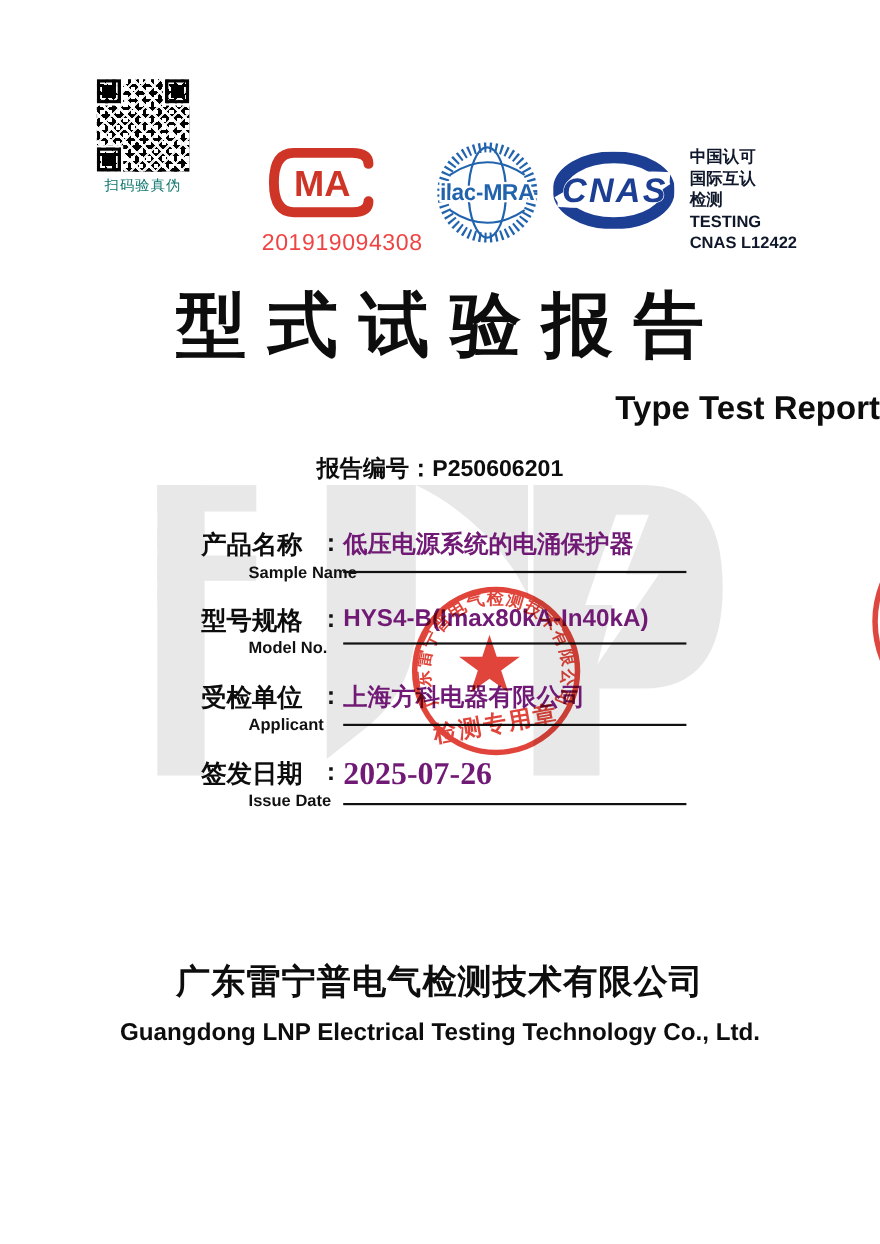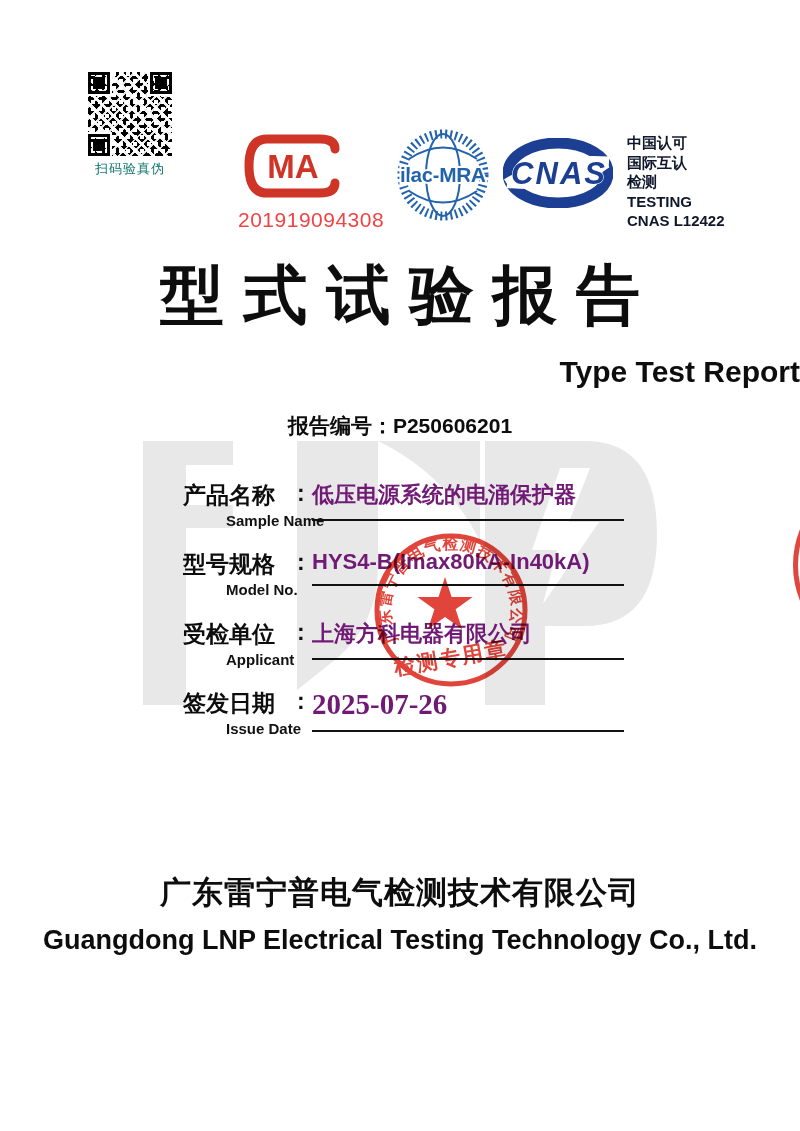--- a/index.html
+++ b/index.html
@@ -58,21 +58,21 @@
   
   .stamp{position:absolute;left:372px;top:531px;width:158px;height:158px;z-index:2;
     opacity:.88;mix-blend-mode:multiply;}
   .edge-arc{position:absolute;left:793px;top:470px;width:180px;height:180px;
     border:5px solid #d7271d;border-radius:50%;z-index:2;opacity:.85;}
 
   
   .footer-zh{position:absolute;left:0;top:872px;width:100%;text-align:center;
     font-size:31px;font-weight:bold;letter-spacing:1px;color:#0d0d0d;z-index:1;}
   .footer-en{position:absolute;left:0;top:925px;width:100%;text-align:center;
-    font-size:27px;font-weight:bold;color:#0d0d0d;z-index:1;}
+    font-size:22px;font-weight:bold;color:#0d0d0d;z-index:1;}
 </style>
 </head>
 <body>
 
 <div class="page">
 
   <svg class="watermark" width="800" height="1131" viewBox="0 0 800 1131">
     <g fill="#e8e8e8">
       <rect x="143" y="441" width="90" height="24"></rect>
       <rect x="143" y="481" width="42" height="18"></rect>

